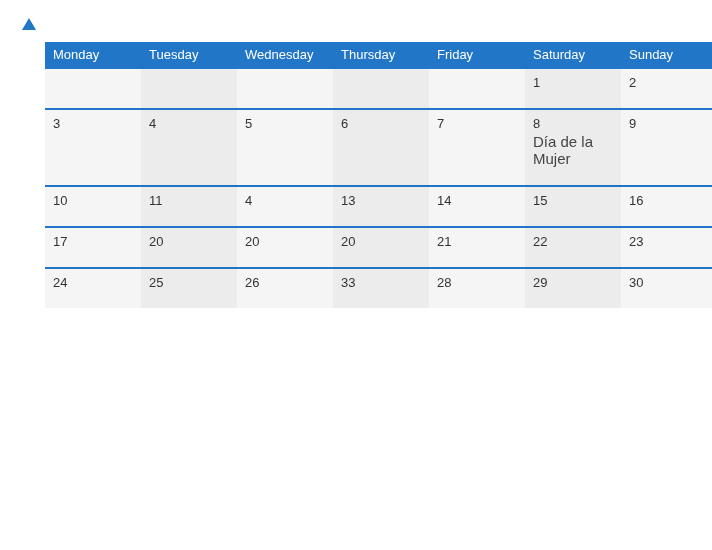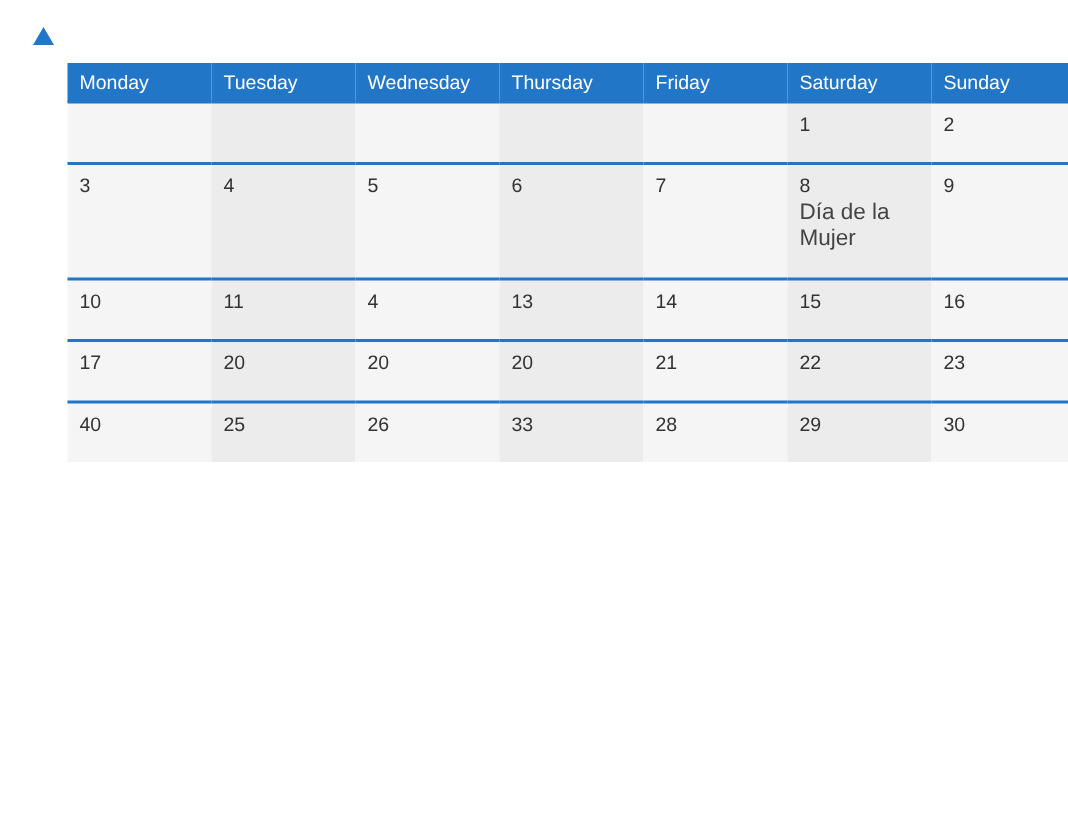--- a/index.html
+++ b/index.html
@@ -215,21 +215,21 @@
           </td>
           <td>
             <span class="day-number">22</span>
           </td>
           <td>
             <span class="day-number">23</span>
           </td>
         </tr>
         <tr>
           <td>
-            <span class="day-number">40</span>
+            <span class="day-number">24</span>
           </td>
           <td>
             <span class="day-number">25</span>
           </td>
           <td>
             <span class="day-number">26</span>
           </td>
           <td>
             <span class="day-number">33</span>
           </td>

